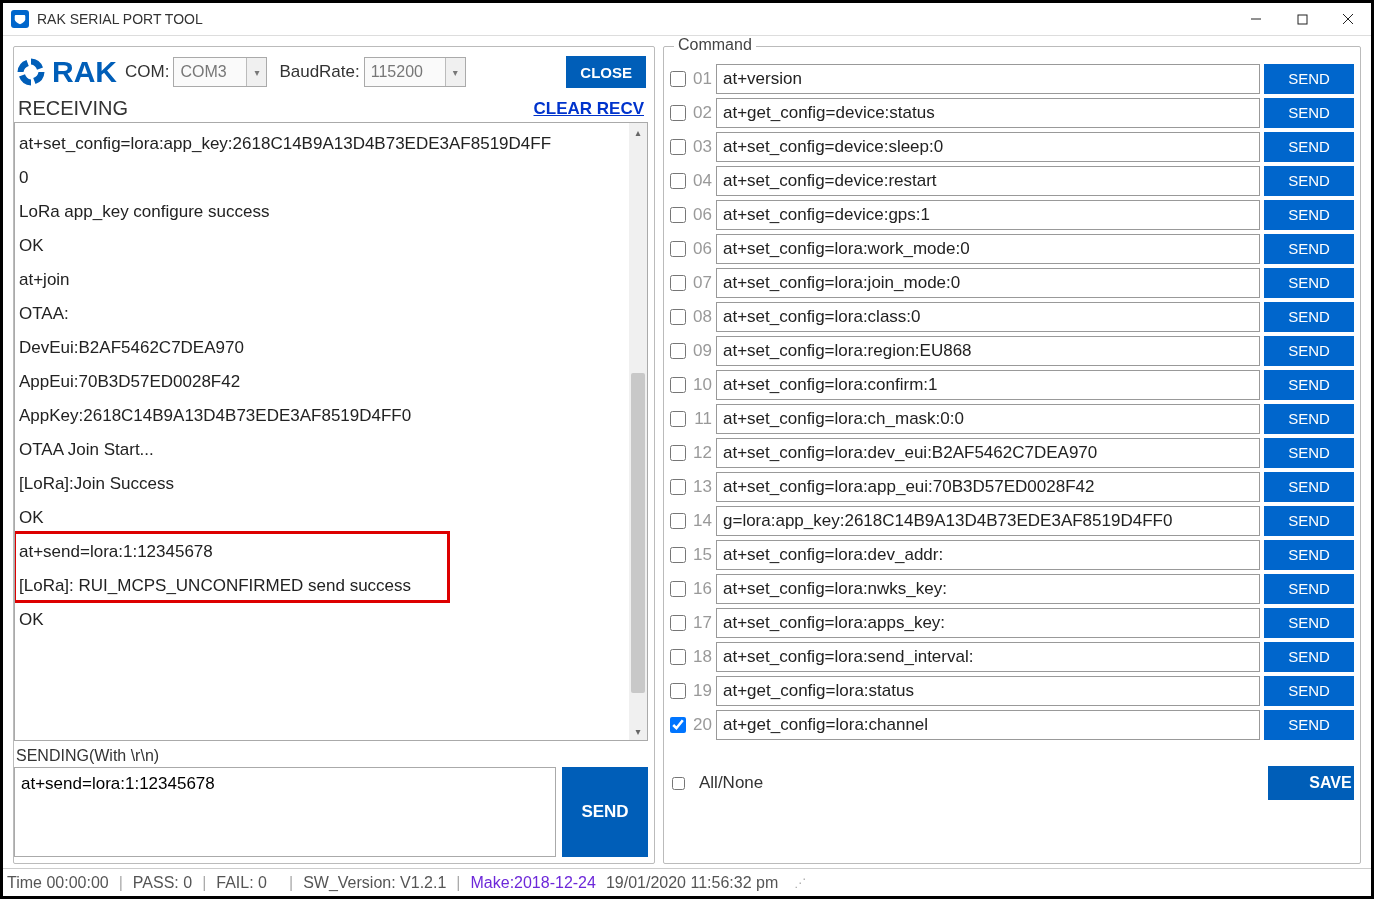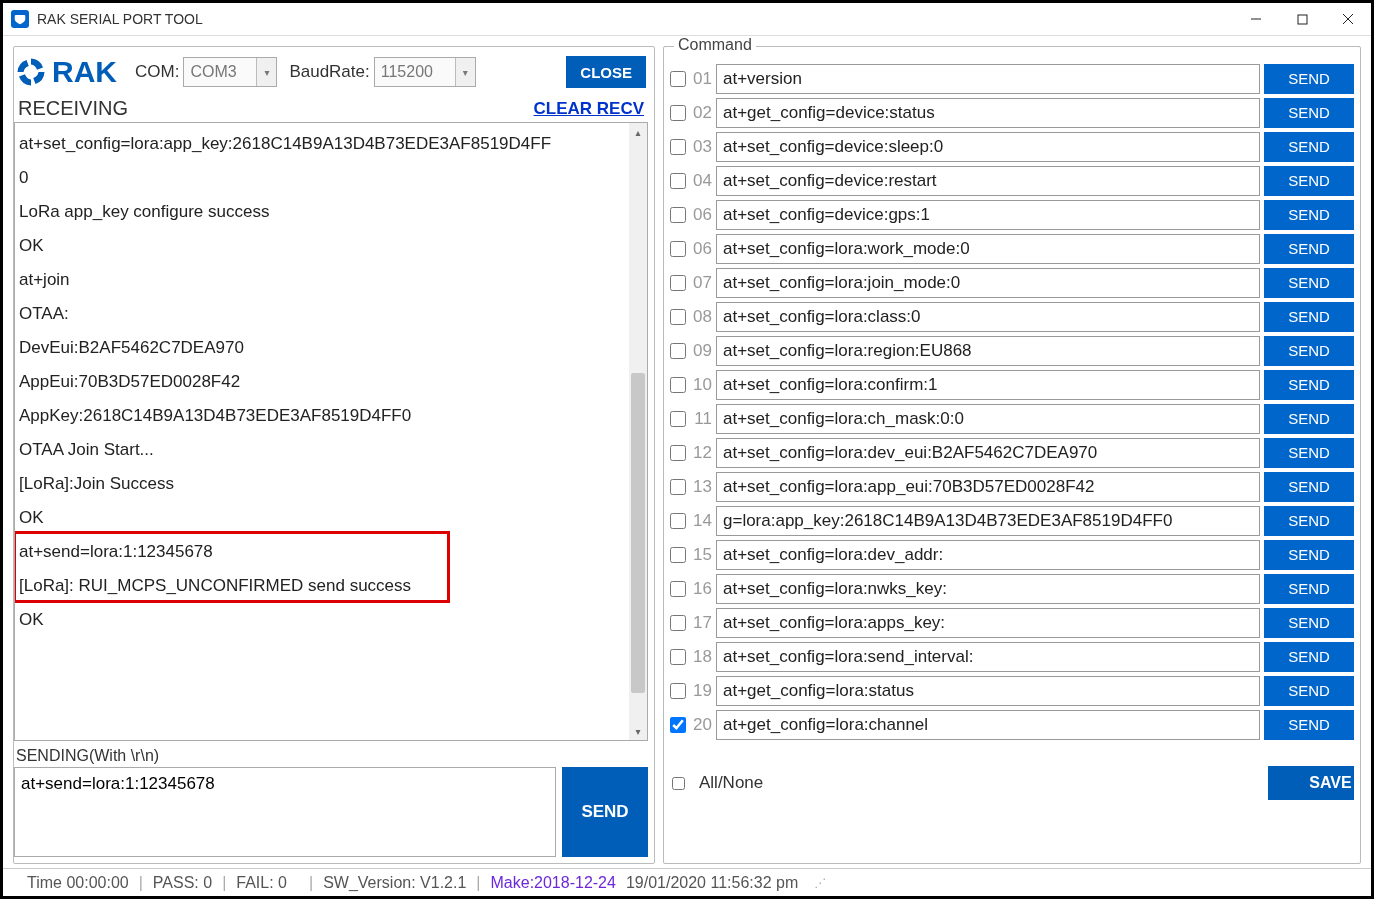--- a/index.html
+++ b/index.html
@@ -12,21 +12,21 @@
   .titlebar .title { font-size: 14px; color: #333; flex: 1; }
   .win-controls { display: flex; }
   .win-controls div { width: 46px; height: 33px; display: flex; align-items: center; justify-content: center; color: #222; cursor: pointer; }
 
   .content { flex: 1; display: flex; padding: 10px 10px 4px 10px; gap: 8px; min-height: 0; }
 
   .left-panel { width: 642px; display: flex; flex-direction: column; border: 1px solid #bbb; border-radius: 2px; padding: 2px 6px 6px 0; background: #fff; position: relative; }
   .top-row { display: flex; align-items: center; gap: 8px; padding: 6px 2px 6px 2px; }
   .logo { display: flex; align-items: center; font-weight: 700; font-size: 30px; color: #005eb8; gap: 6px; }
   .logo .spinner { width: 30px; height: 30px; }
-  .conn-controls { display: flex; align-items: center; gap: 4px; margin-left: 10px; }
+  .conn-controls { display: flex; align-items: center; gap: 4px; }
   .conn-controls label { font-size: 17px; color: #333; }
   .select-wrap { display: flex; align-items: center; border: 1px solid #aaa; height: 30px; background: #fafafa; }
   .select-wrap input { border: none; padding: 0 6px; font-size: 16px; color: #777; width: 72px; background: transparent; outline: none; height: 100%; }
   .select-wrap input.baud { width: 80px; }
   .select-wrap .drop-btn { width: 20px; height: 100%; display: flex; align-items: center; justify-content: center; border-left: 1px solid #bbb; color: #777; font-size: 10px; background: #f0f0f0; cursor: pointer; }
   .close-btn { background: #005eb8; color: #fff; font-weight: 700; border: none; padding: 0 14px; height: 32px; font-size: 15px; cursor: pointer; margin-left: auto; }
 
   .recv-header { display: flex; align-items: center; padding: 0 4px; margin-top: 2px; }
   .recv-header .label { font-size: 20px; color: #333; }
   .clear-link { margin-left: auto; color: #0033cc; font-weight: 700; text-decoration: underline; font-size: 17px; cursor: pointer; }
@@ -50,21 +50,21 @@
   .cmd-list { margin-top: 16px; display: flex; flex-direction: column; gap: 3px; }
   .cmd-row { display: flex; align-items: center; gap: 4px; height: 31px; }
   .cmd-row input[type=checkbox] { width: 16px; height: 16px; cursor: pointer; }
   .cmd-row .num { width: 22px; text-align: right; color: #999; font-size: 17px; }
   .cmd-row .cmd-input { flex: 1; border: 1px solid #999; height: 30px; padding: 8px 6px; font-size: 17px; color: #222; outline: none; text-overflow: ellipsis; }
   .cmd-row .send-cmd { width: 90px; height: 30px; background: #0066cc; color: #fff; border: none; font-size: 15px; cursor: pointer; }
   .bottom-row { display: flex; align-items: center; margin-top: 26px; gap: 8px; padding-left: 2px; }
   .bottom-row .save-btn { margin-left: auto; background: #005eb8; color: #fff; font-weight: 700; border: none; width: 86px; height: 34px; font-size: 16px; cursor: pointer; padding-left: 39px; }
   .bottom-row label { font-size: 17px; color: #333; margin-left: 6px; }
 
-  .statusbar { height: 28px; border-top: 1px solid #ccc; display: flex; align-items: center; font-size: 16px; color: #555; padding: 0 24px; gap: 10px; }
+  .statusbar { height: 28px; border-top: 1px solid #ccc; display: flex; align-items: center; font-size: 16px; color: #555; padding: 0 4px; gap: 10px; }
   .statusbar span.sep { color: #aaa; }
   .statusbar .grip { margin-left: 6px; color: #aaa; font-size: 12px; letter-spacing: -2px; }
 </style>
 </head>
 <body>
 
 <div class="outer">
 <div class="window">
 
   <div class="titlebar">

